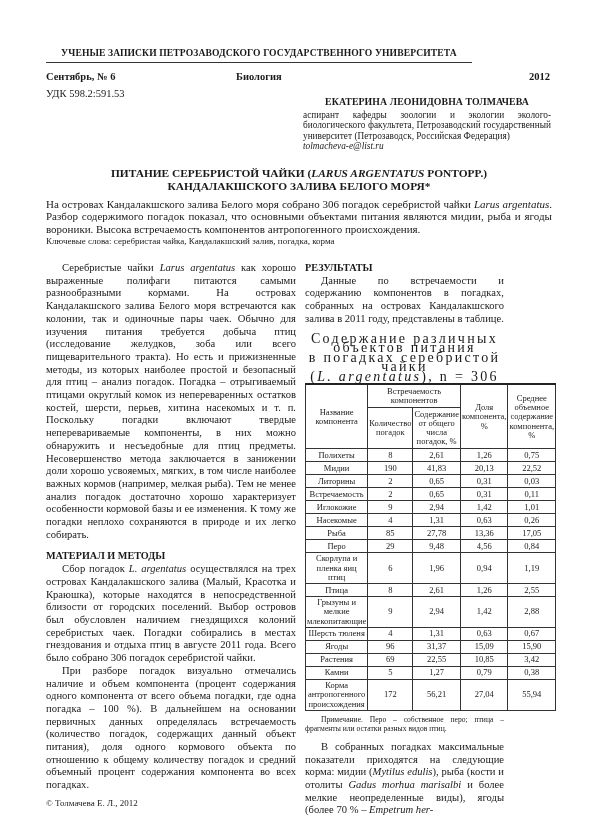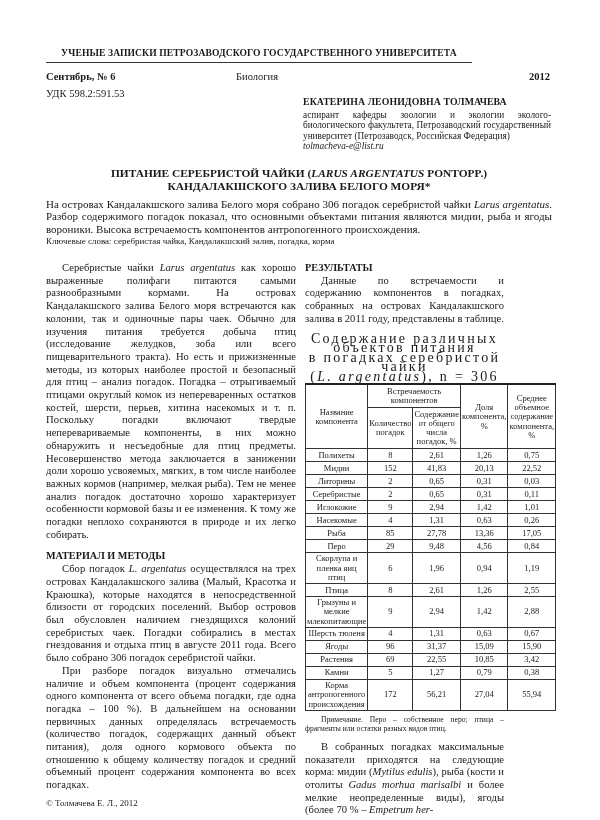--- a/index.html
+++ b/index.html
@@ -7,26 +7,26 @@
     width: 600px; height: 820px; position: relative; overflow: hidden;
     font-family: "Liberation Serif", "DejaVu Serif", serif; color: #1a1a1a;
   }
   .abs { position: absolute; }
   .journal {
     left: 46px; width: 426px; top: 47px; text-align: center;
     font-size: 9.6px; font-weight: bold; letter-spacing: 0.1px;
   }
   .rule { left: 46px; width: 426px; top: 62px; height: 0; border-top: 1px solid #333; }
   .issue { left: 46px; top: 71px; font-size: 10.5px; font-weight: bold; }
-  .section { left: 236px; top: 71px; font-size: 10.5px; font-weight: normal; }
+  .section { left: 236px; top: 71px; font-size: 10.5px; font-weight: bold; }
   .year { left: 440px; width: 110px; text-align: right; top: 71px; font-size: 10.5px; font-weight: bold; }
   .udk { left: 46px; top: 88px; font-size: 10.5px; }
 
   .author-block { left: 303px; width: 248px; top: 97px; font-size: 9.3px; line-height: 10.6px; }
-  .author-name { text-align: left; font-weight: bold; font-size: 9.8px; margin-bottom: 2px; letter-spacing: 0.1px; }
+  .author-name { text-align: center; font-weight: bold; font-size: 9.8px; margin-bottom: 2px; letter-spacing: 0.1px; }
   .author-aff { text-align: justify; text-align-last: left; }
   .author-email { font-style: italic; }
 
   .title {
     left: 46px; width: 506px; top: 167px; text-align: center;
     font-size: 11.4px; font-weight: bold; line-height: 13px;
   }
   .title i { font-style: italic; }
   .abstract {
     left: 46px; width: 506px; top: 198px; font-size: 11px; line-height: 12.4px;
@@ -127,34 +127,34 @@
     <tbody id="table-body">
         <tr class="row">
           <td class="name">Полихеты</td>
           <td>8</td>
           <td>2,61</td>
           <td>1,26</td>
           <td>0,75</td>
         </tr>
         <tr class="row">
           <td class="name">Мидии</td>
-          <td>152</td>
+          <td>190</td>
           <td>41,83</td>
           <td>20,13</td>
           <td>22,52</td>
         </tr>
         <tr class="row">
           <td class="name">Литорины</td>
           <td>2</td>
           <td>0,65</td>
           <td>0,31</td>
           <td>0,03</td>
         </tr>
         <tr class="row">
-          <td class="name">Серебристые</td>
+          <td class="name">Встречаемость</td>
           <td>2</td>
           <td>0,65</td>
           <td>0,31</td>
           <td>0,11</td>
         </tr>
         <tr class="row">
           <td class="name">Иглокожие</td>
           <td>9</td>
           <td>2,94</td>
           <td>1,42</td>

